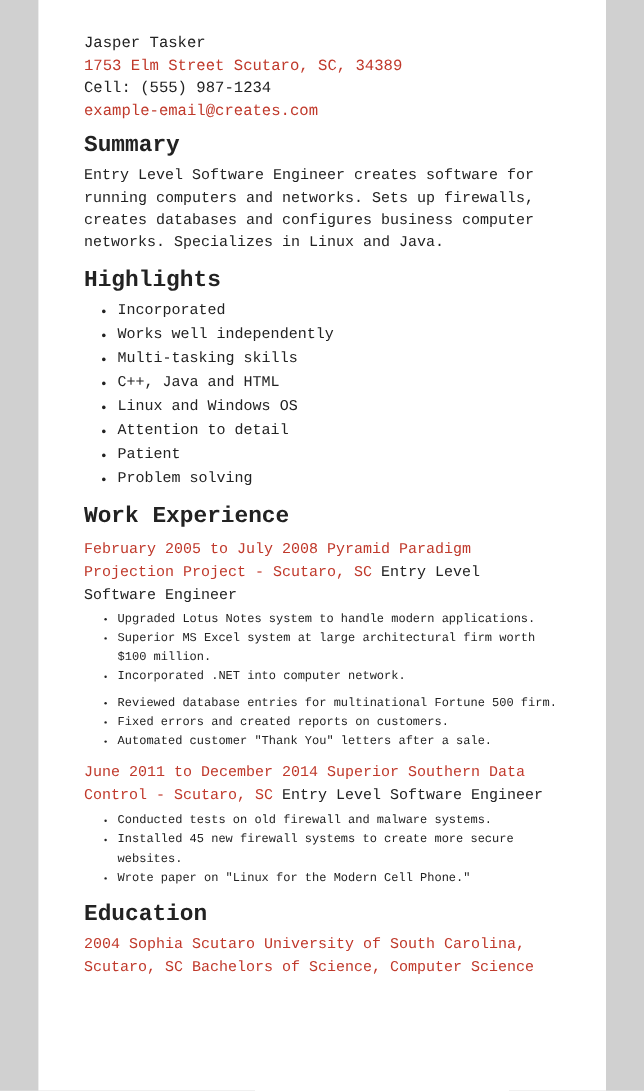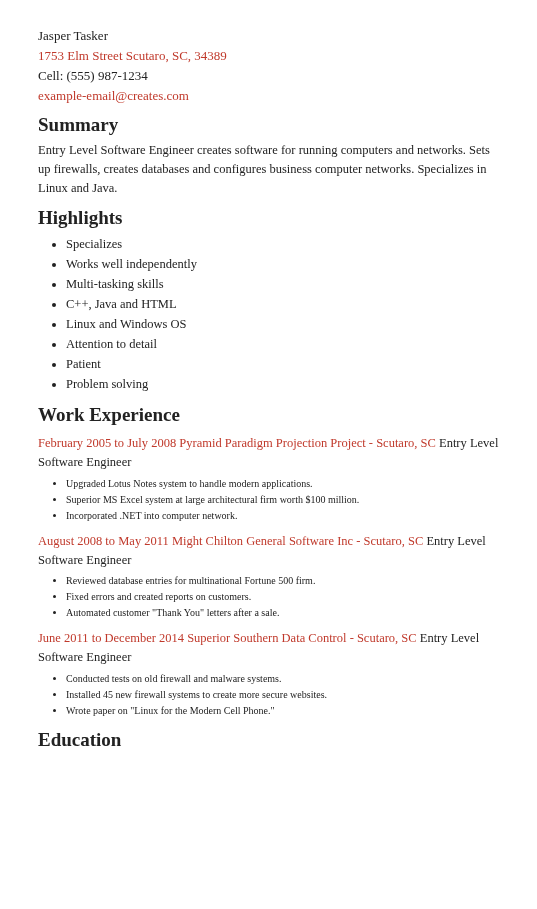--- a/index.html
+++ b/index.html
@@ -11,25 +11,26 @@
     body {
       background: #d0d0d0;
       display: flex;
       justify-content: center;
       align-items: flex-start;
       min-height: 909px;
       font-family: Georgia, 'Times New Roman', serif;
     }
 
     .page {
-      width: 537px;
+      width: 473px;
       min-height: 909px;
       background: #ffffff;
       padding: 28px 38px 28px 38px;
       position: relative;
+      font-family: Liberation Mono, monospace;
     }
 
     .name {
       font-size: 13px;
       color: #222;
       margin-bottom: 4px;
     }
 
     .address {
       font-size: 13px;
@@ -115,48 +116,48 @@
   <div class="name">Jasper Tasker</div>
   <div class="address">1753 Elm Street Scutaro, SC, 34389</div>
   <div class="phone">Cell: (555) 987-1234</div>
   <div class="email">example-email@creates.com</div>
 
   <div class="section-title">Summary</div>
   <div class="summary-text">Entry Level Software Engineer creates software for running computers and networks. Sets up firewalls, creates databases and configures business computer networks. Specializes in Linux and Java.</div>
 
   <div class="section-title">Highlights</div>
   <ul class="highlights-list">
-  <li>Specializes</li>
+  <li>Incorporated</li>
       <li>Works well independently</li>
       <li>Multi-tasking skills</li>
       <li>C++, Java and HTML</li>
       <li>Linux and Windows OS</li>
       <li>Attention to detail</li>
       <li>Patient</li>
       <li>Problem solving</li>
     </ul>
 
   <div class="section-title">Work Experience</div>
 
   <div>
   <div class="work-entry-title">February 2005 to July 2008 Pyramid Paradigm Projection Project - Scutaro, SC <span class="black">Entry Level Software Engineer</span></div>
       <ul class="work-list">
         <li>Upgraded Lotus Notes system to handle modern applications.</li>
         <li>Superior MS Excel system at large architectural firm worth $100 million.</li>
         <li>Incorporated .NET into computer network.</li>
       </ul>
-      <div class="work-entry-title">August 2008 to May 2011 Might Chilton General Software Inc - Scutaro, SC <span class="black">Entry Level Software Engineer</span></div>
       <ul class="work-list">
         <li>Reviewed database entries for multinational Fortune 500 firm.</li>
         <li>Fixed errors and created reports on customers.</li>
         <li>Automated customer "Thank You" letters after a sale.</li>
       </ul>
       <div class="work-entry-title">June 2011 to December 2014 Superior Southern Data Control - Scutaro, SC <span class="black">Entry Level Software Engineer</span></div>
       <ul class="work-list">
         <li>Conducted tests on old firewall and malware systems.</li>
         <li>Installed 45 new firewall systems to create more secure websites.</li>
         <li>Wrote paper on "Linux for the Modern Cell Phone."</li>
       </ul>
     </div>
 
   <div class="section-title">Education</div>
+  <div class="education-text">2004 Sophia Scutaro University of South Carolina, Scutaro, SC Bachelors of Science, Computer Science</div>
 
 </div>
 
 </body></html>

